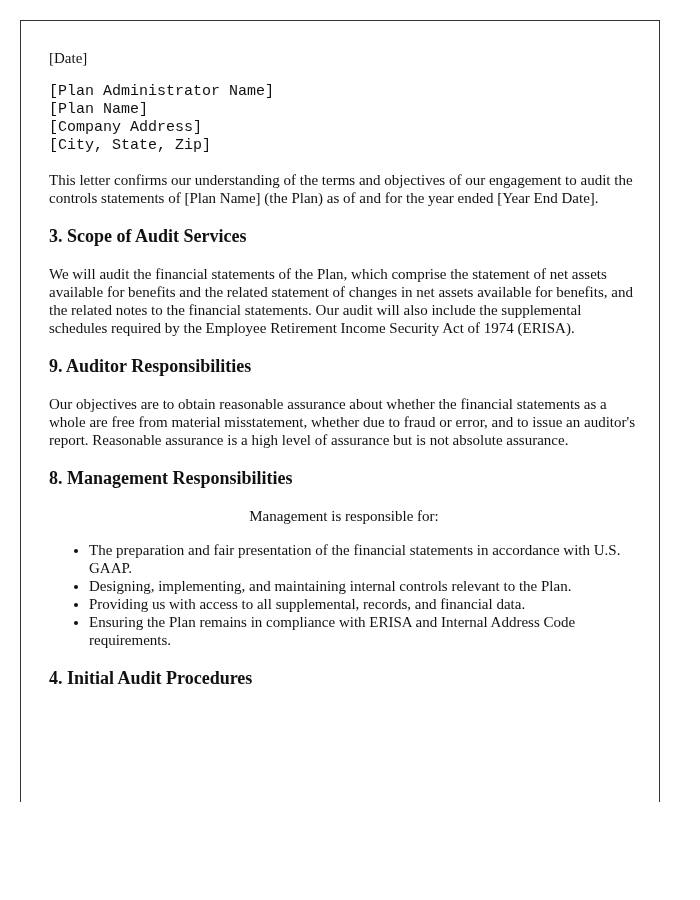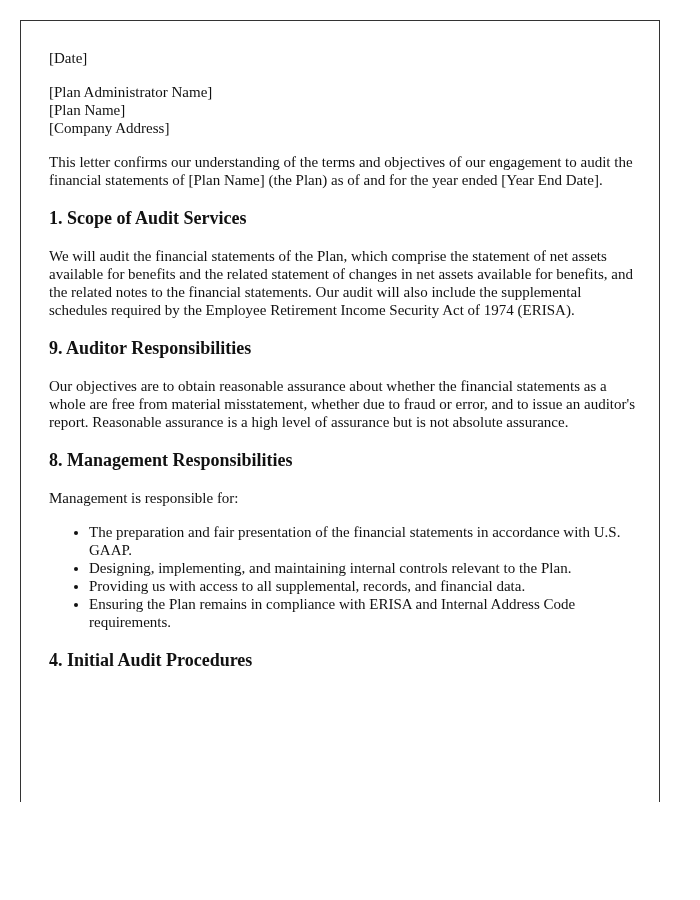--- a/index.html
+++ b/index.html
@@ -5,45 +5,46 @@
   html, body { margin:0; padding:0; background:#ffffff; }
   body { width:700px; height:900px; position:relative; overflow:hidden;
          font-family:"Liberation Serif", "DejaVu Serif", serif; color:#111; }
   .page { position:absolute; left:20px; top:20px; width:640px; height:782px;
           border-left:1px solid #333; border-right:1px solid #333; border-top:1px solid #333;
           box-sizing:border-box; overflow:hidden; }
   .content { position:absolute; left:28px; top:28px; width:590px;
              font-size:15px; line-height:18px; }
   p { margin:0; }
   .date { margin-bottom:16px; }
-  .addr { margin-bottom:16px; }
+  .addr { margin-bottom:16px;font-family:Liberation Mono, monospace; }
   .salute { margin-bottom:16px; }
   .intro { margin-bottom:18px; }
   h2 { font-size:18px; font-weight:bold; margin:0 0 18px 0; line-height:22px; }
   .sec-p { margin-bottom:18px; }
   ul { margin:0 0 18px 0; padding-left:40px; }
   li { margin:0; }
-  .lead { margin-bottom:16px; }
+  .lead { margin-bottom:16px;text-align:center; }
 </style>
 </head>
 <body>
 
 <div class="page">
   <div class="content">
     <p class="date">[Date]</p>
 
     <div class="addr">
       <p>[Plan Administrator Name]</p>
       <p>[Plan Name]</p>
       <p>[Company Address]</p>
+      <p>[City, State, Zip]</p>
     </div>
 
-    <p class="intro">This letter confirms our understanding of the terms and objectives of our engagement to audit the financial statements of [Plan Name] (the Plan) as of and for the year ended [Year End Date].</p>
+    <p class="intro">This letter confirms our understanding of the terms and objectives of our engagement to audit the controls statements of [Plan Name] (the Plan) as of and for the year ended [Year End Date].</p>
 
-    <h2>1. Scope of Audit Services</h2>
+    <h2>3. Scope of Audit Services</h2>
     <p class="sec-p">We will audit the financial statements of the Plan, which comprise the statement of net assets available for benefits and the related statement of changes in net assets available for benefits, and the related notes to the financial statements. Our audit will also include the supplemental schedules required by the Employee Retirement Income Security Act of 1974 (ERISA).</p>
 
     <h2>9. Auditor Responsibilities</h2>
     <p class="sec-p">Our objectives are to obtain reasonable assurance about whether the financial statements as a whole are free from material misstatement, whether due to fraud or error, and to issue an auditor's report. Reasonable assurance is a high level of assurance but is not absolute assurance.</p>
 
     <h2>8. Management Responsibilities</h2>
     <p class="lead">Management is responsible for:</p>
     <ul>
       <li>The preparation and fair presentation of the financial statements in accordance with U.S. GAAP.</li>
       <li>Designing, implementing, and maintaining internal controls relevant to the Plan.</li>

